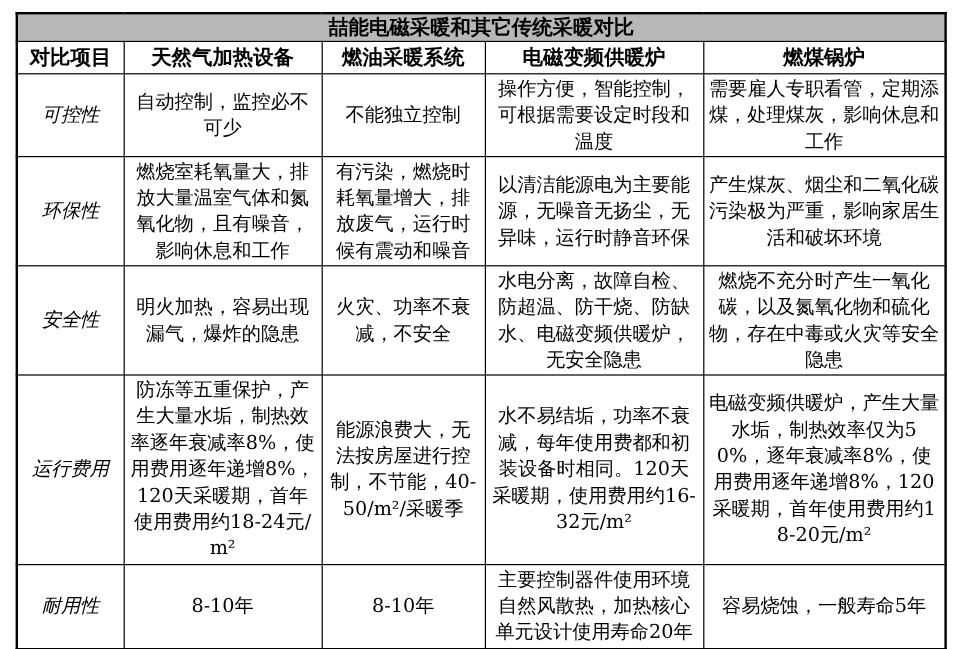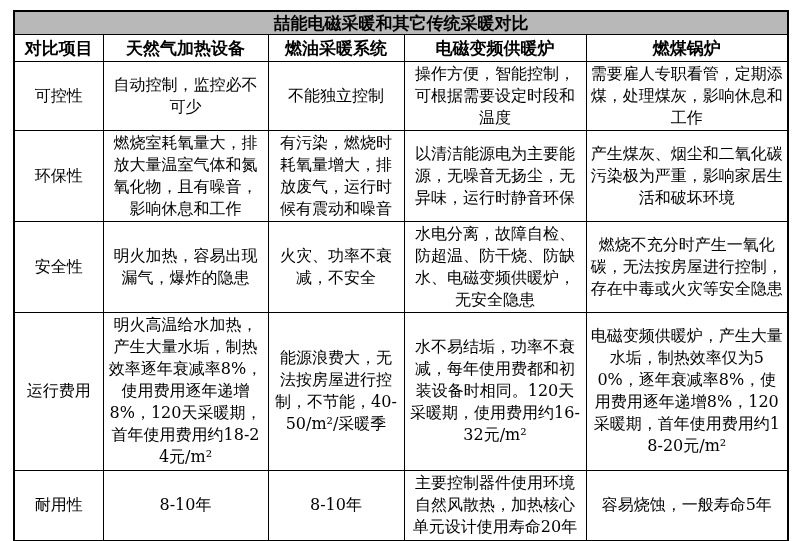--- a/index.html
+++ b/index.html
@@ -42,20 +42,21 @@
   }
   tr.head-row th {
     height: 27px;
     font-size: 17px;
     font-weight: bold;
     padding: 0 5px;
   }
   th.rowlabel {
     font-size: 17px;
     font-weight: bold;
+    font-style: italic;
   }
   tr.row-0 { height: 67px; }
   tr.row-1 { height: 91px; }
   tr.row-2 { height: 84px; }
   tr.row-3 { height: 158px; }
   tr.row-4 { height: 71px; }
 </style>
 </head>
 <body>
 
@@ -94,26 +95,26 @@
         <td>有污染，燃烧时耗氧量增大，排放废气，运行时候有震动和噪音</td>
         <td>以清洁能源电为主要能源，无噪音无扬尘，无异味，运行时静音环保</td>
         <td>产生煤灰、烟尘和二氧化碳污染极为严重，影响家居生活和破坏环境</td>
       </tr>
 
       <tr class="row-2">
         <th class="rowlabel">安全性</th>
         <td>明火加热，容易出现漏气，爆炸的隐患</td>
         <td>火灾、功率不衰减，不安全</td>
         <td>水电分离，故障自检、防超温、防干烧、防缺水、电磁变频供暖炉，无安全隐患</td>
-        <td>燃烧不充分时产生一氧化碳，无法按房屋进行控制，存在中毒或火灾等安全隐患</td>
+        <td>燃烧不充分时产生一氧化碳，以及氮氧化物和硫化物，存在中毒或火灾等安全隐患</td>
       </tr>
 
       <tr class="row-3">
         <th class="rowlabel">运行费用</th>
-        <td>明火高温给水加热，产生大量水垢，制热效率逐年衰减率8%，使用费用逐年递增8%，120天采暖期，首年使用费用约18-24元/m²</td>
+        <td>防冻等五重保护，产生大量水垢，制热效率逐年衰减率8%，使用费用逐年递增8%，120天采暖期，首年使用费用约18-24元/m²</td>
         <td>能源浪费大，无法按房屋进行控制，不节能，40-50/m²/采暖季</td>
         <td>水不易结垢，功率不衰减，每年使用费都和初装设备时相同。120天采暖期，使用费用约16-32元/m²</td>
         <td>电磁变频供暖炉，产生大量水垢，制热效率仅为50%，逐年衰减率8%，使用费用逐年递增8%，120采暖期，首年使用费用约18-20元/m²</td>
       </tr>
 
       <tr class="row-4">
         <th class="rowlabel">耐用性</th>
         <td>8-10年</td>
         <td>8-10年</td>
         <td>主要控制器件使用环境自然风散热，加热核心单元设计使用寿命20年</td>

